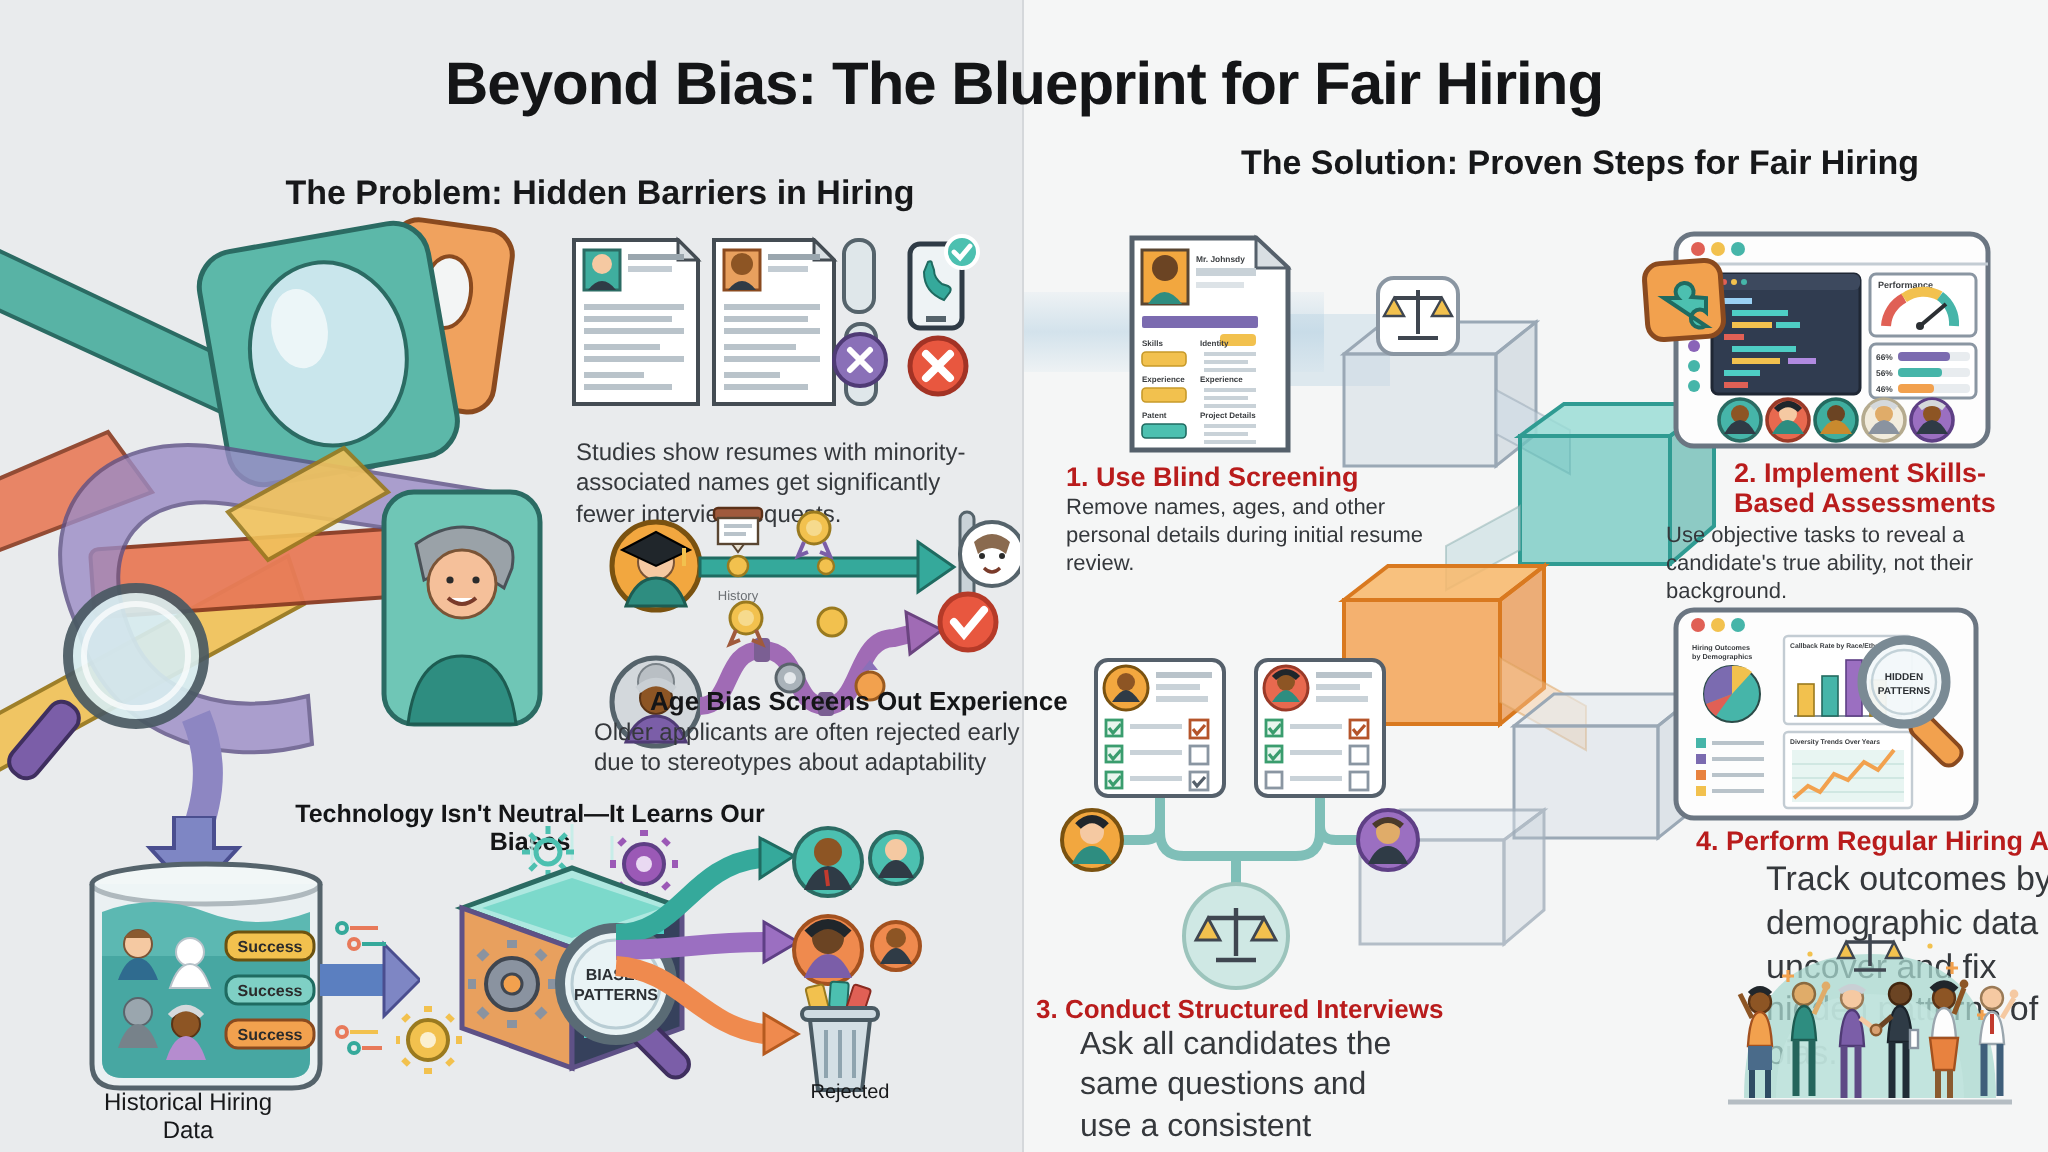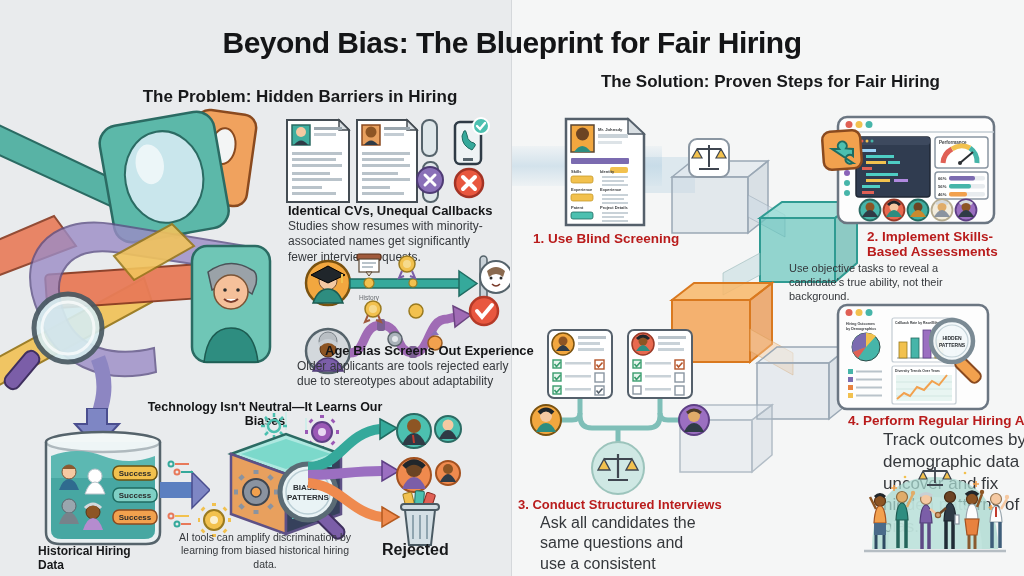--- a/index.html
+++ b/index.html
@@ -7,35 +7,35 @@
     font-family:"Liberation Sans",sans-serif;background:#e9ebed;color:#1a1b1d;}
   .abs{position:absolute;}
   .half-r{left:512px;top:0;width:512px;height:576px;background:#f5f6f6;}
   .divider{left:511px;top:0;width:1px;height:576px;background:#d5d8db;}
   .main-title{left:0;top:26px;width:1024px;text-align:center;font-size:30px;font-weight:bold;
     letter-spacing:-.5px;color:#141517;}
   .subtitle{top:72px;font-size:17px;font-weight:bold;text-align:center;color:#17181a;}
   .sec-title{font-weight:bold;font-size:13px;color:#141517;}
   .sec-desc{font-size:12px;line-height:1.28;color:#35383c;}
   .step-title{font-weight:bold;font-size:13.5px;color:#b91c1c;line-height:1.12;}
-  .blabel{font-weight:bold;font-size:12px;color:#17181a;line-height:1.15;}
+  .blabel{font-weight:normal;font-size:12px;text-align:center;color:#17181a;line-height:1.15;}
   .beam{background:linear-gradient(180deg,rgba(197,219,233,.15),rgba(183,210,227,.55),rgba(197,219,233,.15));}
   svg{display:block;}
   svg text{font-family:"Liberation Sans",sans-serif;}
 </style>
 </head>
 <body>
 
 <div id="canvas">
   <div class="abs half-r"></div>
   <div class="abs divider"></div>
 
   <div class="abs main-title">Beyond Bias: The Blueprint for Fair Hiring</div>
   <div class="abs subtitle" style="left:90px;width:420px;margin-top:15px;">The Problem: Hidden Barriers in Hiring</div>
-  <div class="abs subtitle" style="left:600px;width:340px;text-align:right;">The Solution: Proven Steps for Fair Hiring</div>
+  <div class="abs subtitle" style="left:620px;width:340px;">The Solution: Proven Steps for Fair Hiring</div>
 
   <svg class="abs" style="left:-6px;top:96px;" width="300" height="345" viewBox="0 0 300 345">
     <path d="M-10 22 L125 86 L125 114 L-10 52 Z" fill="#58b3a5" stroke="#2b6b63" stroke-width="2"></path>
     <path d="M-10 150 L60 120 L82 150 L-10 185 Z" fill="#e87b58" stroke="#8a3b22" stroke-width="2" opacity=".9"></path>
     <path d="M-8 268 L150 182 L158 206 L0 292 Z" fill="#f1c35c" stroke="#9a7a1f" stroke-width="2" opacity=".95"></path>
     <g transform="rotate(8 228 60)">
       <rect x="198" y="16" width="60" height="92" rx="13" fill="#f0a25e" stroke="#8a4a1f" stroke-width="2.5"></rect>
       <ellipse cx="228" cy="50" rx="12" ry="18" fill="#f3f5f5" stroke="#8a4a1f" stroke-width="2"></ellipse>
     </g>
     <path d="M150 60 L190 42 L210 70 L210 130 L182 142 L150 120 Z" fill="#b58ccf" opacity=".75" stroke="#5e5186" stroke-width="2"></path>
@@ -112,21 +112,20 @@
       <path d="M179 20 q0 10 10 14 l3 -4 q1 -2 -1 -3 l-3 -1 q-4 -3 -4 -7 l-1 -3 q0 -2 -2 -1 Z" fill="#35a99b" stroke="#1f6b61" stroke-width="1"></path>
       <rect x="180" y="42" width="10" height="3" rx="" germs="1" fill="#55636b"></rect>
       <circle cx="198" cy="10" r="8" fill="#4cc0b0" stroke="#fff" stroke-width="2"></circle>
       <path d="M194 10 l3 3 l5 -6" stroke="#fff" stroke-width="2.4" fill="none" stroke-linecap="round"></path>
     </g>
     <g>
       <circle cx="186" cy="67" r="14" fill="#e8573f" stroke="#a33325" stroke-width="2.5"></circle>
       <path d="M180 61 L192 73 M192 61 L180 73" stroke="#fff" stroke-width="4" stroke-linecap="round"></path>
     </g>
   </svg>
-  <div class="abs sec-title" style="left:288px;top:203px;">Identical CVs, Unequal Callbacks</div>
   <div class="abs sec-desc" style="left:288px;top:219px;width:212px;">Studies show resumes with minority-associated names get significantly fewer interview requests.</div>
 
   <svg class="abs" style="left:295px;top:253px;" width="215" height="135" viewBox="0 0 215 135">
     <g>
       <circle cx="33" cy="30" r="22" fill="#f2a73f" stroke="#7a5210" stroke-width="2.5"></circle>
       <circle cx="33" cy="28" r="9" fill="#f5c9a2" stroke="#7a5436" stroke-width="1"></circle>
       <path d="M16 22 L33 13 L50 22 L33 30 Z" fill="#20262b" stroke="#000" stroke-width="1"></path>
       <rect x="46" y="21" width="2" height="9" fill="#f2c14e"></rect>
       <path d="M18 50 q5 -14 15 -14 q10 0 15 14 Z" fill="#2e8d80" stroke="#1d5c52" stroke-width="1.5"></path>
     </g>
@@ -179,21 +178,21 @@
         <circle cx="100" cy="86" r="3" fill="#e5e9ec"></circle>
       <circle cx="140" cy="90" r="7" fill="#f2a14e" stroke="#9a5a1f" stroke-width="1.5"></circle>
       <path d="M136 82 l4 -5 l4 5 Z" fill="#8a70b8"></path>
     </g>
     <g>
       <circle cx="189" cy="58" r="14" fill="#e8573f" stroke="#b53a28" stroke-width="2.5"></circle>
       <path d="M182 58 l5 6 l10 -12" stroke="#fff" stroke-width="4" fill="none" stroke-linecap="round"></path>
     </g>
   </svg>
   <div class="abs sec-title" style="left:297px;top:343px;margin-left:28px;">Age Bias Screens Out Experience</div>
-  <div class="abs sec-desc" style="left:297px;top:359px;width:215px;">Older applicants are tools rejected early due to stereotypes about adaptability</div>
+  <div class="abs sec-desc" style="left:297px;top:359px;width:215px;">Older applicants are often rejected early due to stereotypes about adaptability</div>
 
   <div class="abs sec-title" style="left:140px;top:400px;width:250px;text-align:center;font-size:12.5px;">Technology Isn't Neutral—It Learns Our Biases</div>
 
   <svg class="abs" style="left:25px;top:408px;" width="185" height="140" viewBox="0 0 185 140">
     <polygon points="62,0 82,0 82,16 94,16 72,40 50,16 62,16" fill="#7e86c4" stroke="#4a4e8f" stroke-width="2"></polygon>
     <ellipse cx="78" cy="34" rx="57" ry="10" fill="#f2f7f7" stroke="#55636b" stroke-width="2.5"></ellipse>
     <path d="M21 34 V124 q0 12 14 12 H121 q14 0 14 -12 V34" fill="rgba(235,244,245,.6)" stroke="#55636b" stroke-width="2.5"></path>
     <path d="M26 48 V122 q0 9 11 9 H119 q11 0 11 -9 V48 q-26 10 -52 0 q-26 -10 -52 0 Z" fill="#5cb8b2"></path>
     <path d="M26 70 V122 q0 9 11 9 H119 q11 0 11 -9 V70 Z" fill="#3f9f9b" opacity=".7"></path>
     <g>
@@ -314,22 +313,21 @@
     </g>
     <g>
       <rect x="104" y="88" width="9" height="13" rx="1.5" fill="#f2c14e" stroke="#9a7a1f" transform="rotate(-14 108 94)"></rect>
       <rect x="115" y="86" width="9" height="13" rx="1.5" fill="#4cc0b0" stroke="#1f6b61" transform="rotate(4 119 92)"></rect>
       <rect x="125" y="88" width="9" height="13" rx="1.5" fill="#e06055" stroke="#8a2a20" transform="rotate(18 129 94)"></rect>
       <rect x="101" y="99" width="38" height="6" rx="3" fill="#cfdbe2" stroke="#4a5a63" stroke-width="2"></rect>
       <path d="M105 105 L135 105 L131 140 L109 140 Z" fill="#d4dfe5" stroke="#4a5a63" stroke-width="2"></path>
       <path d="M113 110 v24 M120 110 v24 M127 110 v24" stroke="#8fa4af" stroke-width="2"></path>
     </g>
   </svg>
-  <div class="abs blabel" style="left:382px;top:541px;width:64px;font-size:16px;">Rejected</div>
-  <div class="abs sec-desc" style="left:172px;top:531px;width:186px;text-align:center;font-size:10.5px;">AI tools can amplify discrimination by learning from biased historical hiring data.</div>
+  <div class="abs blabel" style="left:393px;top:541px;width:64px;font-size:10px;">Rejected</div>
 
   <svg class="abs" style="left:635px;top:115px;" width="270" height="410" viewBox="0 0 270 410">
     <rect x="-125" y="42" width="185" height="36" fill="rgba(186,212,228,.4)"></rect>
     <g stroke="#9aa8b5" stroke-width="1.5">
       <polygon points="37,62 57,46 133,46 113,62" fill="rgba(225,232,238,.7)"></polygon>
       <rect x="37" y="62" width="76" height="56" fill="rgba(205,215,225,.45)"></rect>
       <polygon points="113,62 133,46 133,102 113,118" fill="rgba(190,202,212,.5)"></polygon>
     </g>
     <polygon points="113,80 150,100 150,122 113,102" fill="rgba(205,218,228,.45)" stroke="rgba(150,165,180,.5)"></polygon>
     <g stroke="#2f9b92" stroke-width="2">
@@ -394,20 +392,21 @@
         <rect x="40" y="85" width="26" height="2"></rect>
       </g>
     <rect x="9" y="95" width="22" height="7" rx="2" fill="#4cc0b0" stroke="#1f6b61" stroke-width=".8"></rect>
     <g fill="#c9d2d8">
         <rect x="40" y="95" width="26" height="2"></rect>
         <rect x="40" y="99" width="22" height="2"></rect>
         <rect x="40" y="103" width="26" height="2"></rect>
       </g>
   </svg>
   <div class="abs step-title" style="left:533px;top:231px;">1. Use Blind Screening</div>
+  <div class="abs sec-desc" style="left:533px;top:247px;width:200px;font-size:11px;">Remove names, ages, and other personal details during initial resume review.</div>
 
   <svg class="abs" style="left:836px;top:115px;" width="160" height="110" viewBox="0 0 160 110">
     <rect x="2" y="2" width="156" height="106" rx="9" fill="#fdfdfd" stroke="#6b7682" stroke-width="2.5"></rect>
     <line x1="2" y1="17" x2="158" y2="17" stroke="#c3ccd3" stroke-width="1.5"></line>
     <circle cx="13" cy="9.5" r="3.5" fill="#e06055"></circle>
       <circle cx="23" cy="9.5" r="3.5" fill="#f2c14e"></circle>
       <circle cx="33" cy="9.5" r="3.5" fill="#46b5a9"></circle>
     <circle cx="11" cy="58" r="3" fill="#8a63b8"></circle>
       <circle cx="11" cy="68" r="3" fill="#46b5a9"></circle>
       <circle cx="11" cy="78" r="3" fill="#46b5a9"></circle>
@@ -471,21 +470,21 @@
         <path d="M124 89 q6 -5 12 0" stroke="#d5d9dc" stroke-width="3" fill="none"></path>
         <path d="M122 102 q4 -7 8 -7 q4 0 8 7 Z" fill="#2f3b46"></path>
     </g>
   </svg>
   <svg class="abs" style="left:820px;top:128px;" width="44" height="44" viewBox="0 0 44 44">
     <rect x="3" y="3" width="38" height="38" rx="8" fill="#f2a14e" stroke="#8a4a1f" stroke-width="2.5" transform="rotate(-4 22 22)"></rect>
     <path d="M13 24 h6 a4 4 0 1 1 6 0 h6 v6 a4 4 0 1 0 0 6 v-12 Z M13 24 v12 h25" fill="none"></path>
     <path d="M12 28 h7 a4.5 4.5 0 1 1 7 -0.5 l7 .5 v7 a4.5 4.5 0 1 0 -0.5 7 l.5 -0 l0 -0 Z" fill="#4cc0b0" stroke="#1f6b61" stroke-width="2" transform="translate(0,-7)"></path>
   </svg>
   <div class="abs step-title" style="left:867px;top:229px;width:165px;">2. Implement Skills-Based Assessments</div>
-  <div class="abs sec-desc" style="left:789px;top:261px;width:178px;font-size:11px;">Use objective tasks to reveal a candidate's true ability, not their background.</div>
+  <div class="abs sec-desc" style="left:833px;top:261px;width:178px;font-size:11px;">Use objective tasks to reveal a candidate's true ability, not their background.</div>
 
   <svg class="abs" style="left:530px;top:328px;" width="180" height="170" viewBox="0 0 180 170">
     <g stroke="#7fbfb8" stroke-width="5" fill="none">
       <path d="M50 70 V88 Q50 100 62 100 H88"></path>
       <path d="M130 70 V88 Q130 100 118 100 H88"></path>
       <path d="M31 92 H42 Q50 92 50 85"></path>
       <path d="M149 92 H138 Q130 92 130 85"></path>
       <path d="M88 100 V116"></path>
     </g>
     <g>

